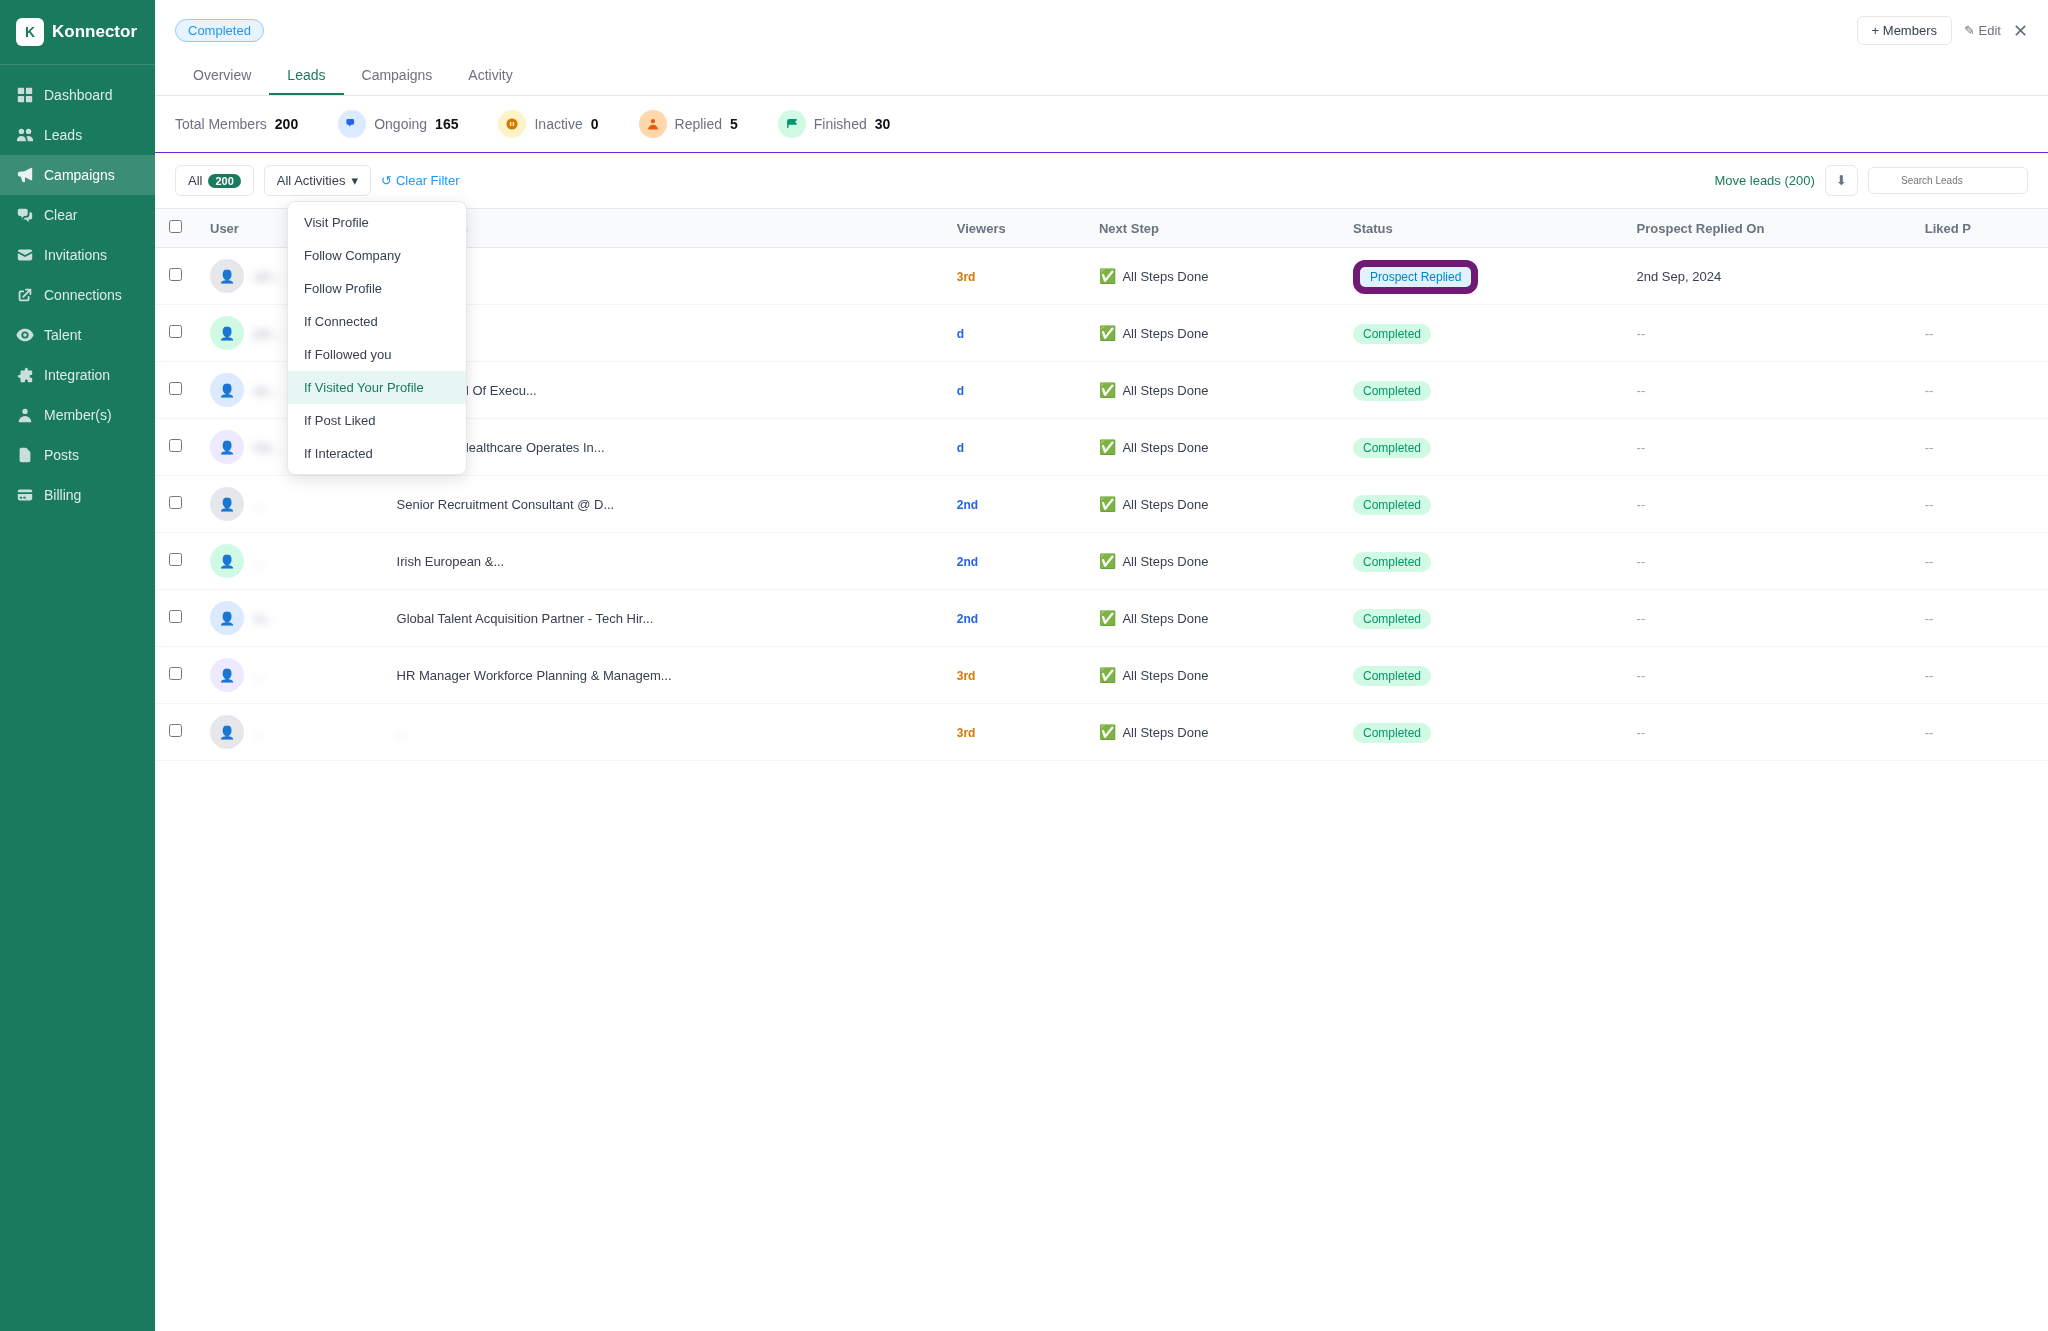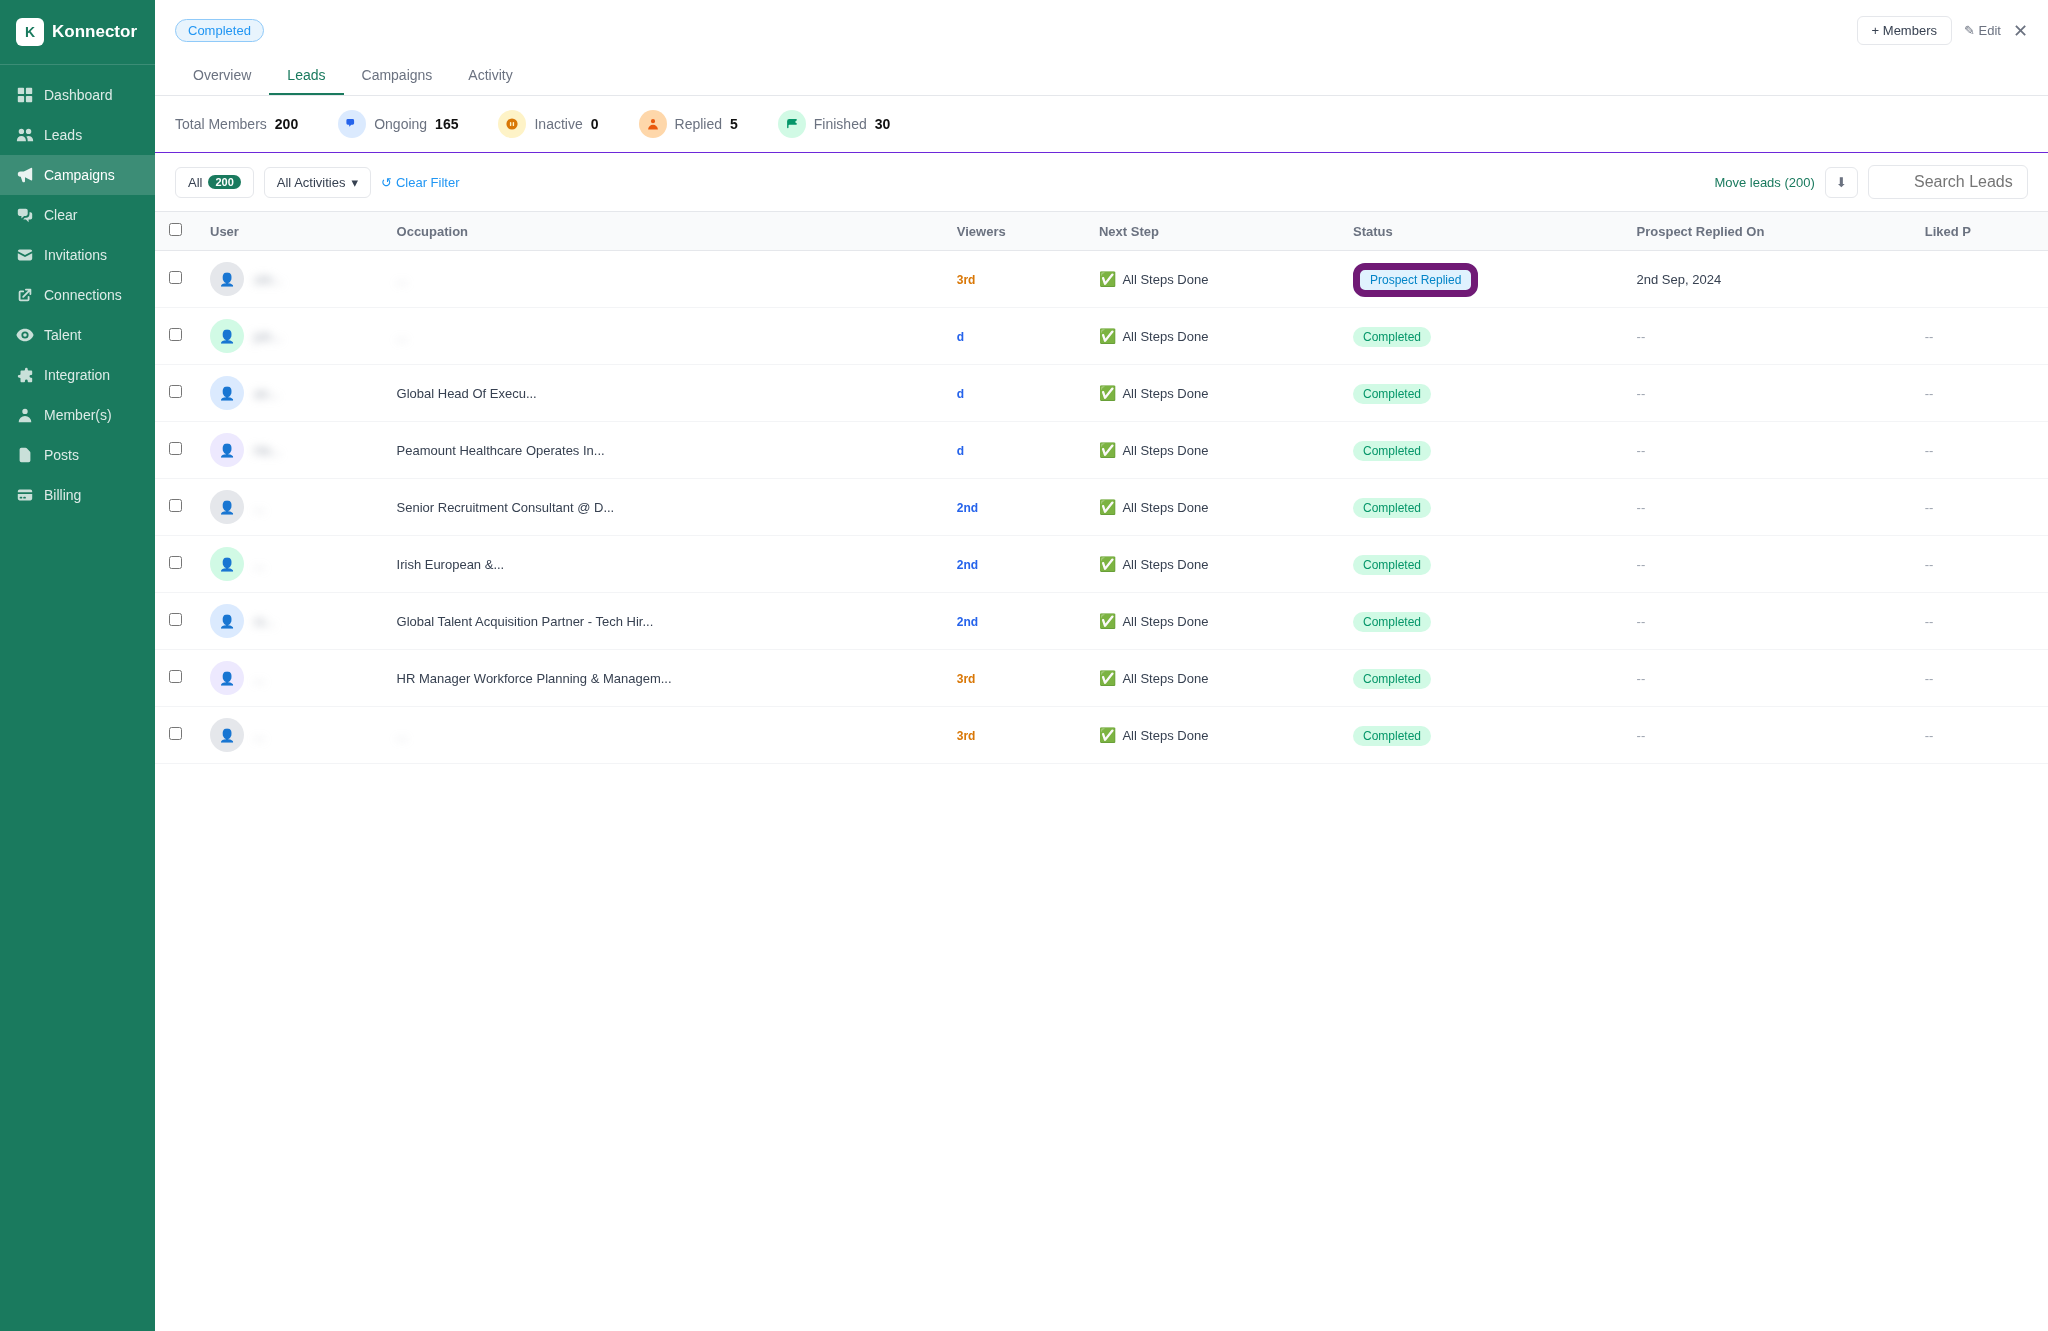--- a/index.html
+++ b/index.html
@@ -227,22 +227,22 @@
       border: 1px solid #e5e7eb;
       border-radius: 6px;
       padding: 7px 10px;
       background: white;
       cursor: pointer;
       color: #6b7280;
     }
     .search-leads {
       border: 1px solid #e5e7eb;
       border-radius: 6px;
-      padding: 7px 12px 7px 45px;
-      font-size: 16px;
+      padding: 7px 12px 7px 32px;
+      font-size: 10px;
       color: #374151;
       background: white;
       width: 160px;
       position: relative;
     }
     .search-wrap {
       position: relative;
       display: flex;
       align-items: center;
     }
@@ -535,20 +535,30 @@
     </div>
     <div class="activities-dropdown">
       <span>All Activities</span>
       <span>▾</span>
     </div>
     <button class="clear-filter">
       <span>↺</span>
       <span>Clear Filter</span>
     </button>
 
+    <div class="dropdown-menu">
+      <div class="dropdown-item">Visit Profile</div>
+      <div class="dropdown-item">Follow Company</div>
+      <div class="dropdown-item">Follow Profile</div>
+      <div class="dropdown-item">If Connected</div>
+      <div class="dropdown-item">If Followed you</div>
+      <div class="dropdown-item highlighted">If Visited Your Profile</div>
+      <div class="dropdown-item">If Post Liked</div>
+      <div class="dropdown-item">If Interacted</div>
+    </div>
 
     <div class="filter-right">
       <button class="move-leads-btn">Move leads (200)</button>
       <button class="download-btn">
         <span>⬇</span>
       </button>
       <div class="search-wrap">
         <span class="search-icon-abs">🔍</span>
         <input type="text" class="search-leads" placeholder="Search Leads" style="">
       </div>

